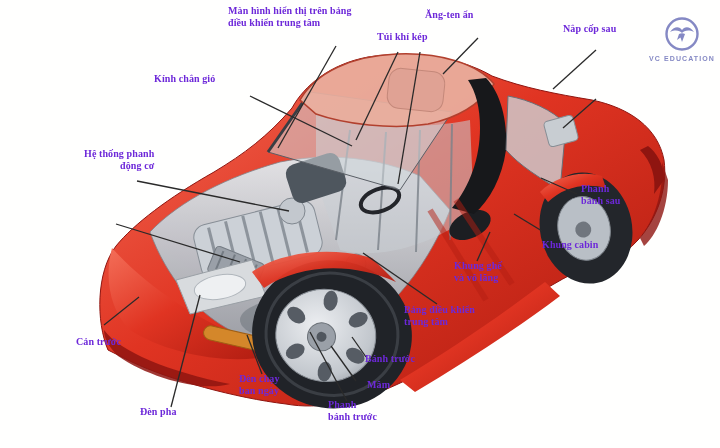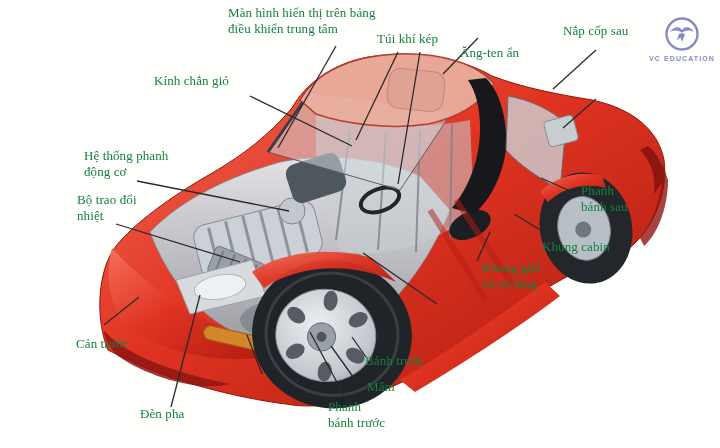--- a/index.html
+++ b/index.html
@@ -1,21 +1,21 @@
 <!DOCTYPE html>
 <html><head>
 <meta charset="utf-8">
 <style>
   html,body{margin:0;padding:0;}
   body{width:720px;height:448px;overflow:hidden;background:#fffffe;
        font-family:"Liberation Serif", serif;}
   .screen{position:relative;width:720px;height:448px;background:#fffffe;}
   .art{position:absolute;inset:0;}
-  .lbl{position:absolute;font-weight:400;font-size:13px;line-height:1.22;
-       color:#15803d;white-space:pre-line;letter-spacing:.1px;}
+  .lbl{position:absolute;font-weight:700;font-size:10px;line-height:1.22;
+       color:#6d28d9;white-space:pre-line;letter-spacing:.1px;}
   .logo{position:absolute;left:644px;top:16px;width:76px;text-align:center;}
   .logo-text{font-family:"Liberation Sans", sans-serif;font-size:7px;
        letter-spacing:1.1px;color:#8589c4;margin-top:1px;font-weight:600;}
 </style>
 </head>
 <body>
 
 <div class="screen">
 
   <svg class="art" viewBox="0 0 720 448">
@@ -157,33 +157,35 @@
       <line x1="171" y1="407" x2="200" y2="295"></line>
       <line x1="347" y1="401" x2="310" y2="332"></line>
       <line x1="356" y1="381" x2="331" y2="346"></line>
       <line x1="366" y1="357" x2="352" y2="337"></line>
     </g>
   </svg>
 
   <div class="lbl" style="left:228px;top:5px;">Màn hình hiển thị trên bảng
 điều khiển trung tâm</div>
   <div class="lbl" style="left:377px;top:31px;">Túi khí kép</div>
-  <div class="lbl" style="left:460px;top:9px;margin-top:36px;">Ăng-ten ẩn</div>
+  <div class="lbl" style="left:425px;top:9px;">Ăng-ten ẩn</div>
   <div class="lbl" style="left:563px;top:23px;">Nắp cốp sau</div>
   <div class="lbl" style="left:154px;top:73px;">Kính chắn gió</div>
-  <div class="lbl" style="left:84px;top:148px;">Hệ thống phanh
+  <div class="lbl" style="left:84px;top:148px;text-align:right;">Hệ thống phanh
 động cơ</div>
-  <div class="lbl" style="left:77px;top:192px;">Bộ trao đổi
-nhiệt</div>
   <div class="lbl" style="left:581px;top:183px;">Phanh
 bánh sau</div>
   <div class="lbl" style="left:542px;top:223px;margin-top:16px;">Khung cabin</div>
-  <div class="lbl" style="left:454px;top:260px;margin-left:28px;">Khung ghế
+  <div class="lbl" style="left:454px;top:260px;">Khung ghế
 và vô lăng</div>
+  <div class="lbl" style="left:404px;top:304px;">Bảng điều khiển
+trung tâm</div>
   <div class="lbl" style="left:76px;top:336px;">Cản trước</div>
+  <div class="lbl" style="left:239px;top:373px;">Đèn chạy
+ban ngày</div>
   <div class="lbl" style="left:140px;top:406px;">Đèn pha</div>
   <div class="lbl" style="left:328px;top:399px;">Phanh
 bánh trước</div>
   <div class="lbl" style="left:355px;top:379px;margin-left:12px;">Mâm</div>
   <div class="lbl" style="left:365px;top:353px;">Bánh trước</div>
 
   <div class="logo">
     <svg width="40" height="38" viewBox="0 0 40 38" style="display:block;margin:0 auto;">
       <circle cx="20" cy="18" r="15.5" fill="none" stroke="#8589c4" stroke-width="2.4"></circle>
       <path d="M8,16 C13,9 18,11 20,14 C22,11 27,9 32,16 C26,13 22,15 20,17 C18,15 14,13 8,16 Z" fill="#8589c4"></path>

